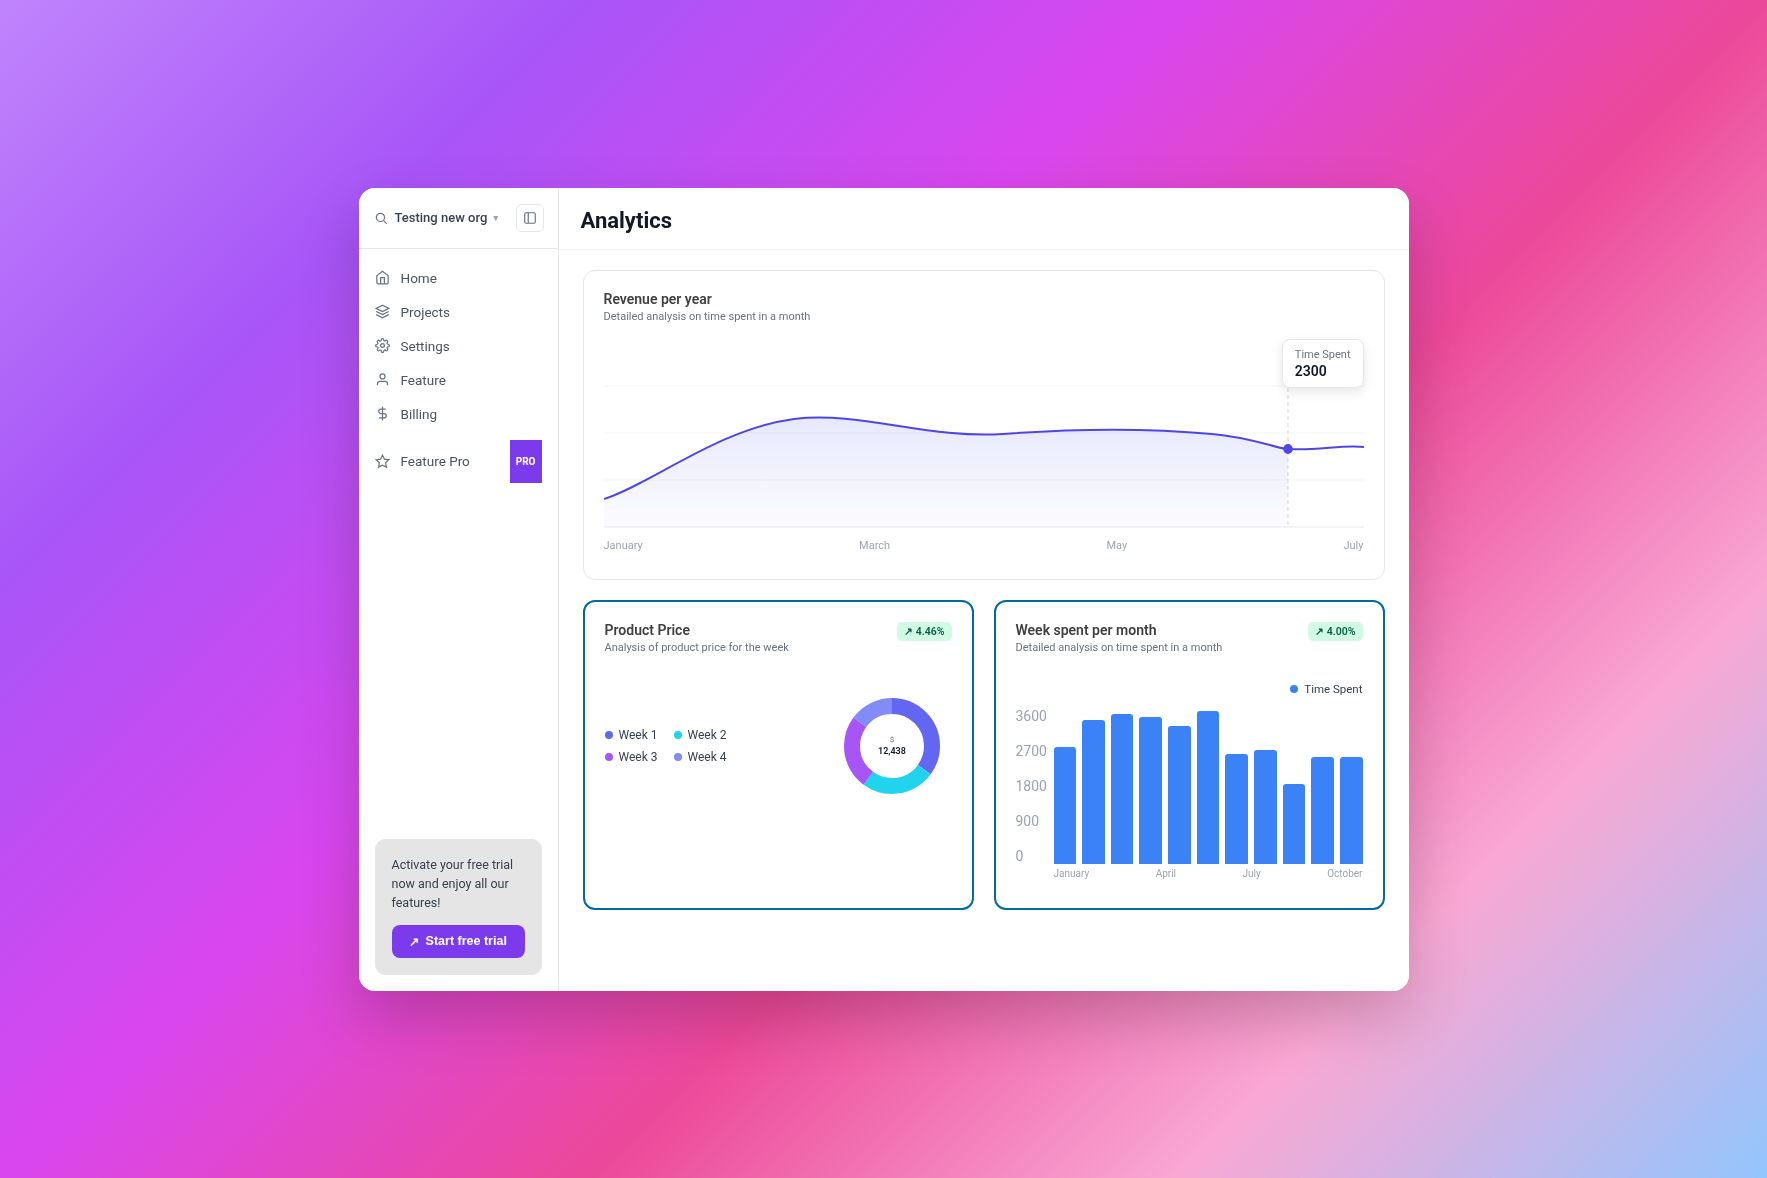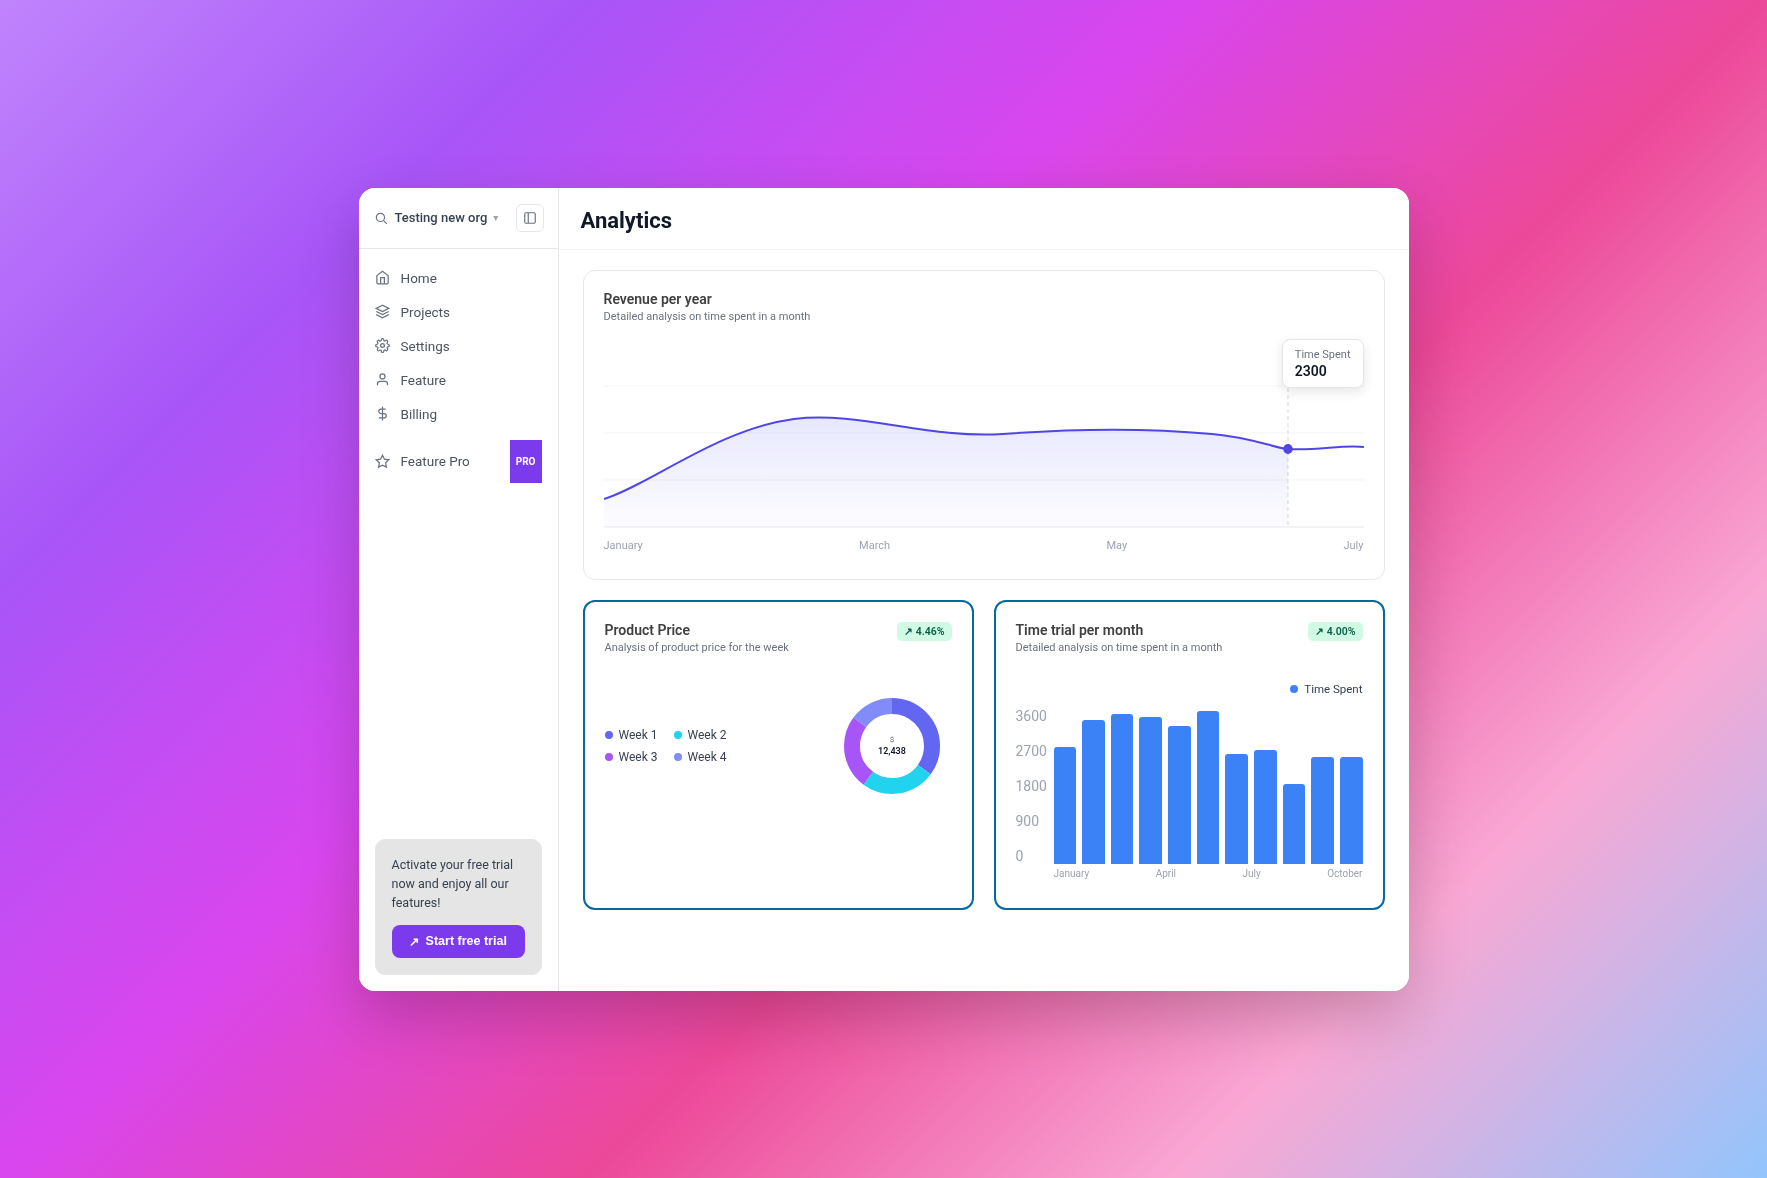--- a/index.html
+++ b/index.html
@@ -513,21 +513,21 @@
 
               <text x="60" y="56" text-anchor="middle" font-size="8" fill="#6b7280">$</text>
               <text x="60" y="68" text-anchor="middle" font-size="9" font-weight="600" fill="#111827">12,438</text>
             </svg>
           </div>
         </div>
 
         <div class="bottom-card">
           <div class="card-header-row">
             <div>
-              <div class="chart-title">Time trial per month</div>
+              <div class="chart-title">Week spent per month</div>
               <div class="chart-subtitle">Detailed analysis on time spent in a month</div>
             </div>
             <span class="badge-green">
               <span>↗</span>
               <span>4.00%</span>
             </span>
           </div>
           <div class="bar-chart-area">
             <div class="bar-chart-legend">
               <div class="legend-dot" style="background:#3b82f6;"></div>

